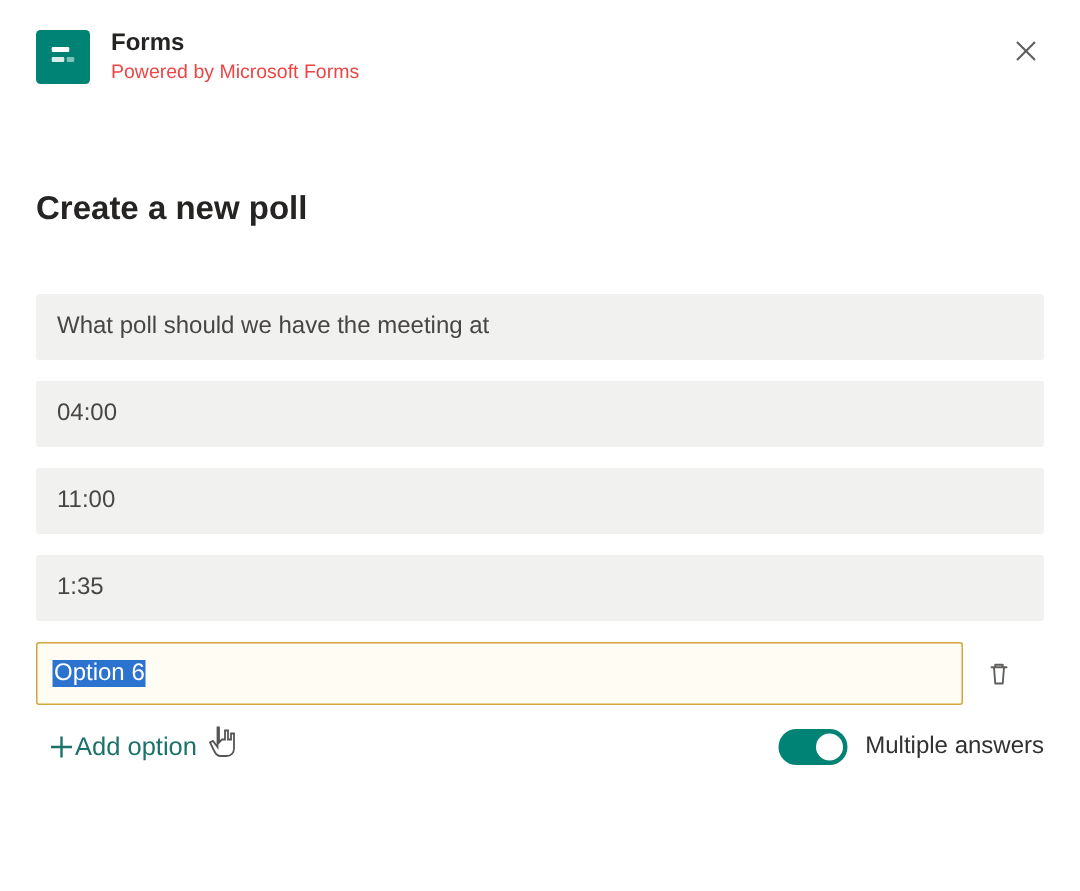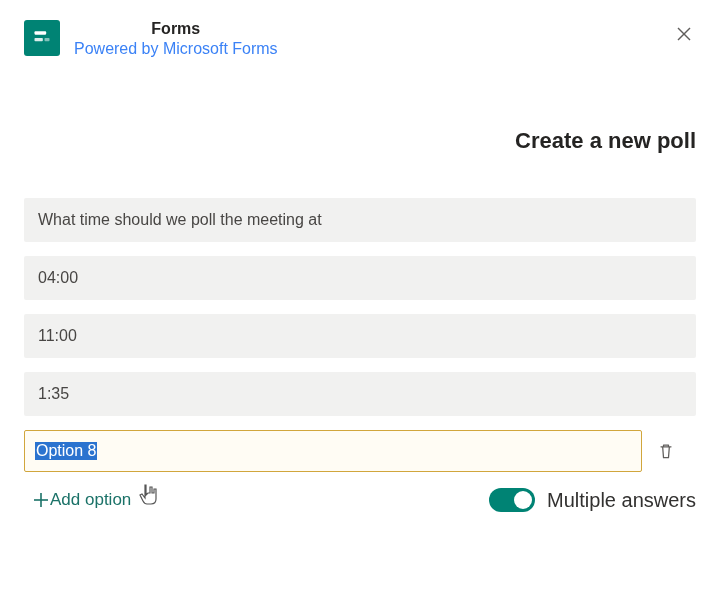--- a/index.html
+++ b/index.html
@@ -25,29 +25,29 @@
       width: 36px;
       height: 36px;
       background: #008374;
       border-radius: 3px;
       display: flex;
       align-items: center;
       justify-content: center;
       flex-shrink: 0;
     }
     .app-icon svg { width: 20px; height: 20px; }
-    .title-block { display: flex; flex-direction: column; text-align: center; }
+    .title-block { display: flex; flex-direction: column; }
     .app-title {
       font-size: 16px;
       font-weight: 600;
       color: #252423;
     }
     .app-subtitle {
-      font-size: 16px;
-      color: #3b82f6;
+      font-size: 13px;
+      color: #ef4444;
       margin-top: 2px;
     }
     .close-btn {
       position: absolute;
       top: 22px;
       right: 24px;
       width: 24px;
       height: 24px;
       background: transparent;
       border: none;
@@ -55,21 +55,20 @@
       color: #605e5c;
       display: flex;
       align-items: center;
       justify-content: center;
     }
     .page-heading {
       font-size: 22px;
       font-weight: 600;
       color: #252423;
       margin-top: 70px;
-      text-align: right;
     }
     .form-area {
       margin-top: 44px;
     }
     .text-row {
       background: #f1f1f0;
       border: none;
       width: 100%;
       height: 44px;
       padding: 0 14px;
@@ -120,21 +119,21 @@
       color: #1b7268;
       font-size: 17px;
       cursor: pointer;
       padding-left: 8px;
     }
     .add-option svg { stroke: #1b7268; }
     .toggle-wrap {
       display: flex;
       align-items: center;
       gap: 12px;
-      font-size: 20px;
+      font-size: 16px;
       color: #323130;
     }
     .toggle {
       width: 46px;
       height: 24px;
       background: #008374;
       border-radius: 12px;
       position: relative;
       cursor: pointer;
     }
@@ -174,29 +173,29 @@
 <button class="close-btn">
   <svg width="16" height="16" viewBox="0 0 16 16">
     <line x1="2" y1="2" x2="14" y2="14" stroke="#605e5c" stroke-width="1.4"></line>
     <line x1="14" y1="2" x2="2" y2="14" stroke="#605e5c" stroke-width="1.4"></line>
   </svg>
 </button>
 
 <h1 class="page-heading">Create a new poll</h1>
 
 <div class="form-area">
-  <div class="text-row">What time should we poll the meeting at</div>
+  <div class="text-row">What poll should we have the meeting at</div>
 
   <div class="text-row">04:00</div>
   <div class="text-row">11:00</div>
   <div class="text-row">1:35</div>
 
   <div class="option-row-wrap">
     <div class="option-input-edit">
-      <span class="sel" style="background:#2b73cf;color:#fff;padding:0 1px;">Option 8</span>
+      <span class="sel" style="background:#2b73cf;color:#fff;padding:0 1px;">Option 6</span>
     </div>
     <button class="delete-btn">
       <svg viewBox="0 0 24 24" width="20" height="20">
         <path d="M6 7h12M9 7V5h6v2M8 7l1 13h6l1-13" stroke="#605e5c" stroke-width="1.5" fill="none" stroke-linecap="round" stroke-linejoin="round"></path>
       </svg>
     </button>
   </div>
 
   <div class="bottom-row">
     <div class="add-option">

